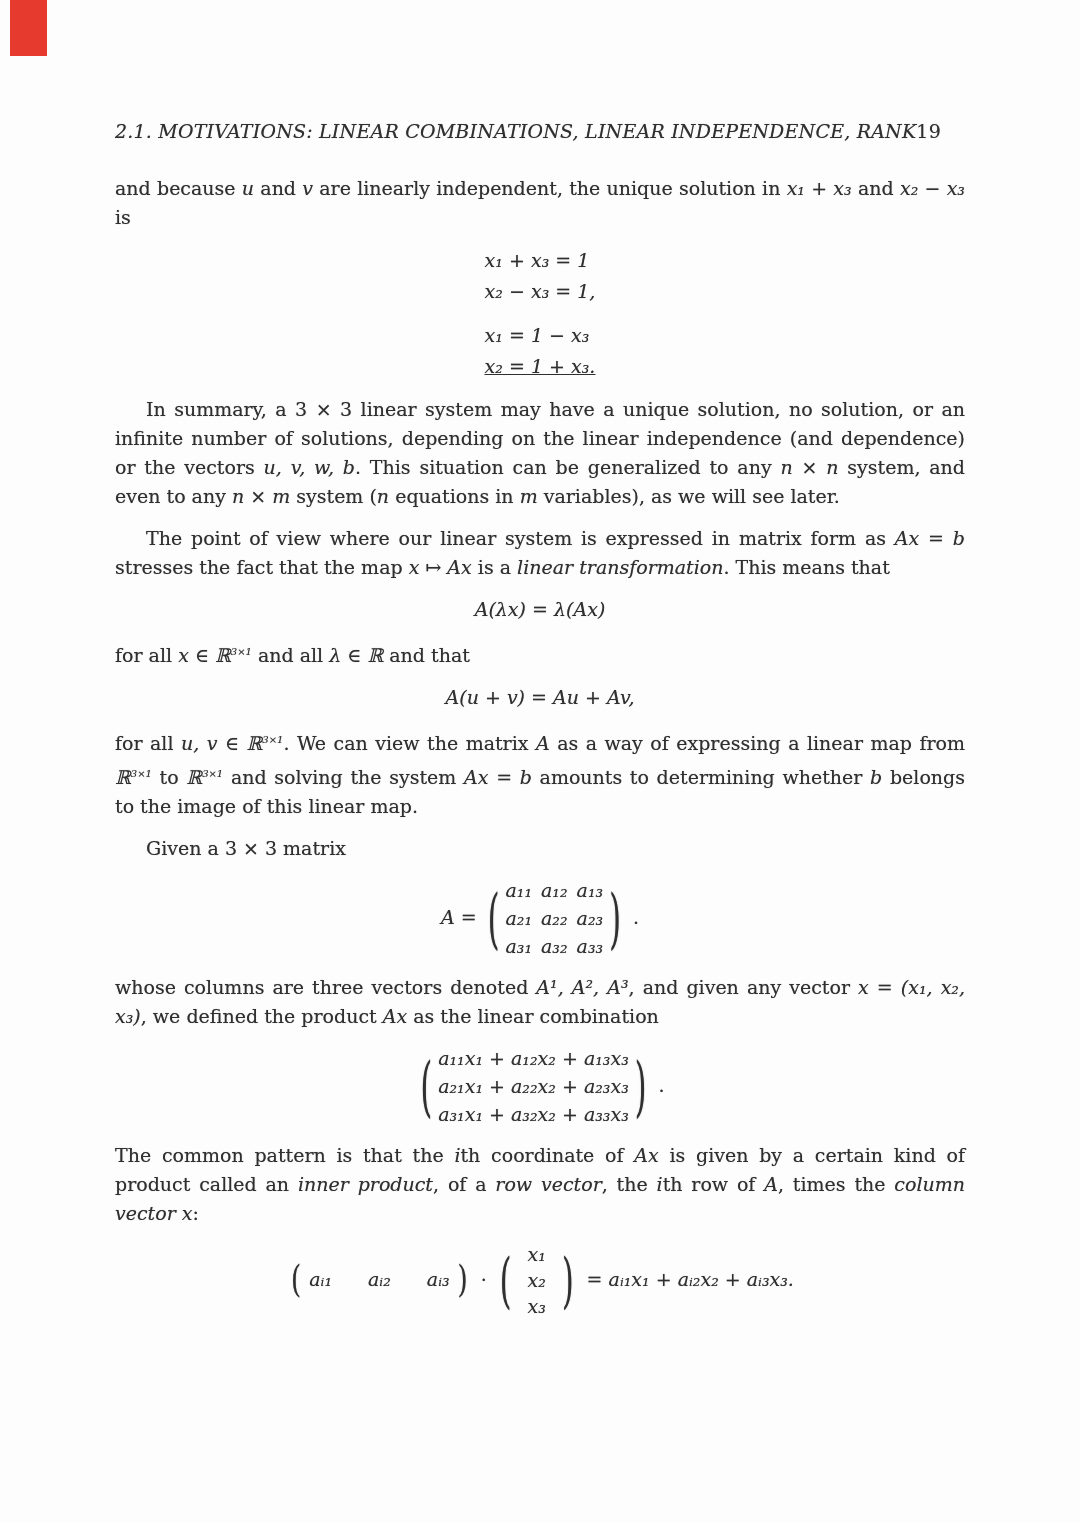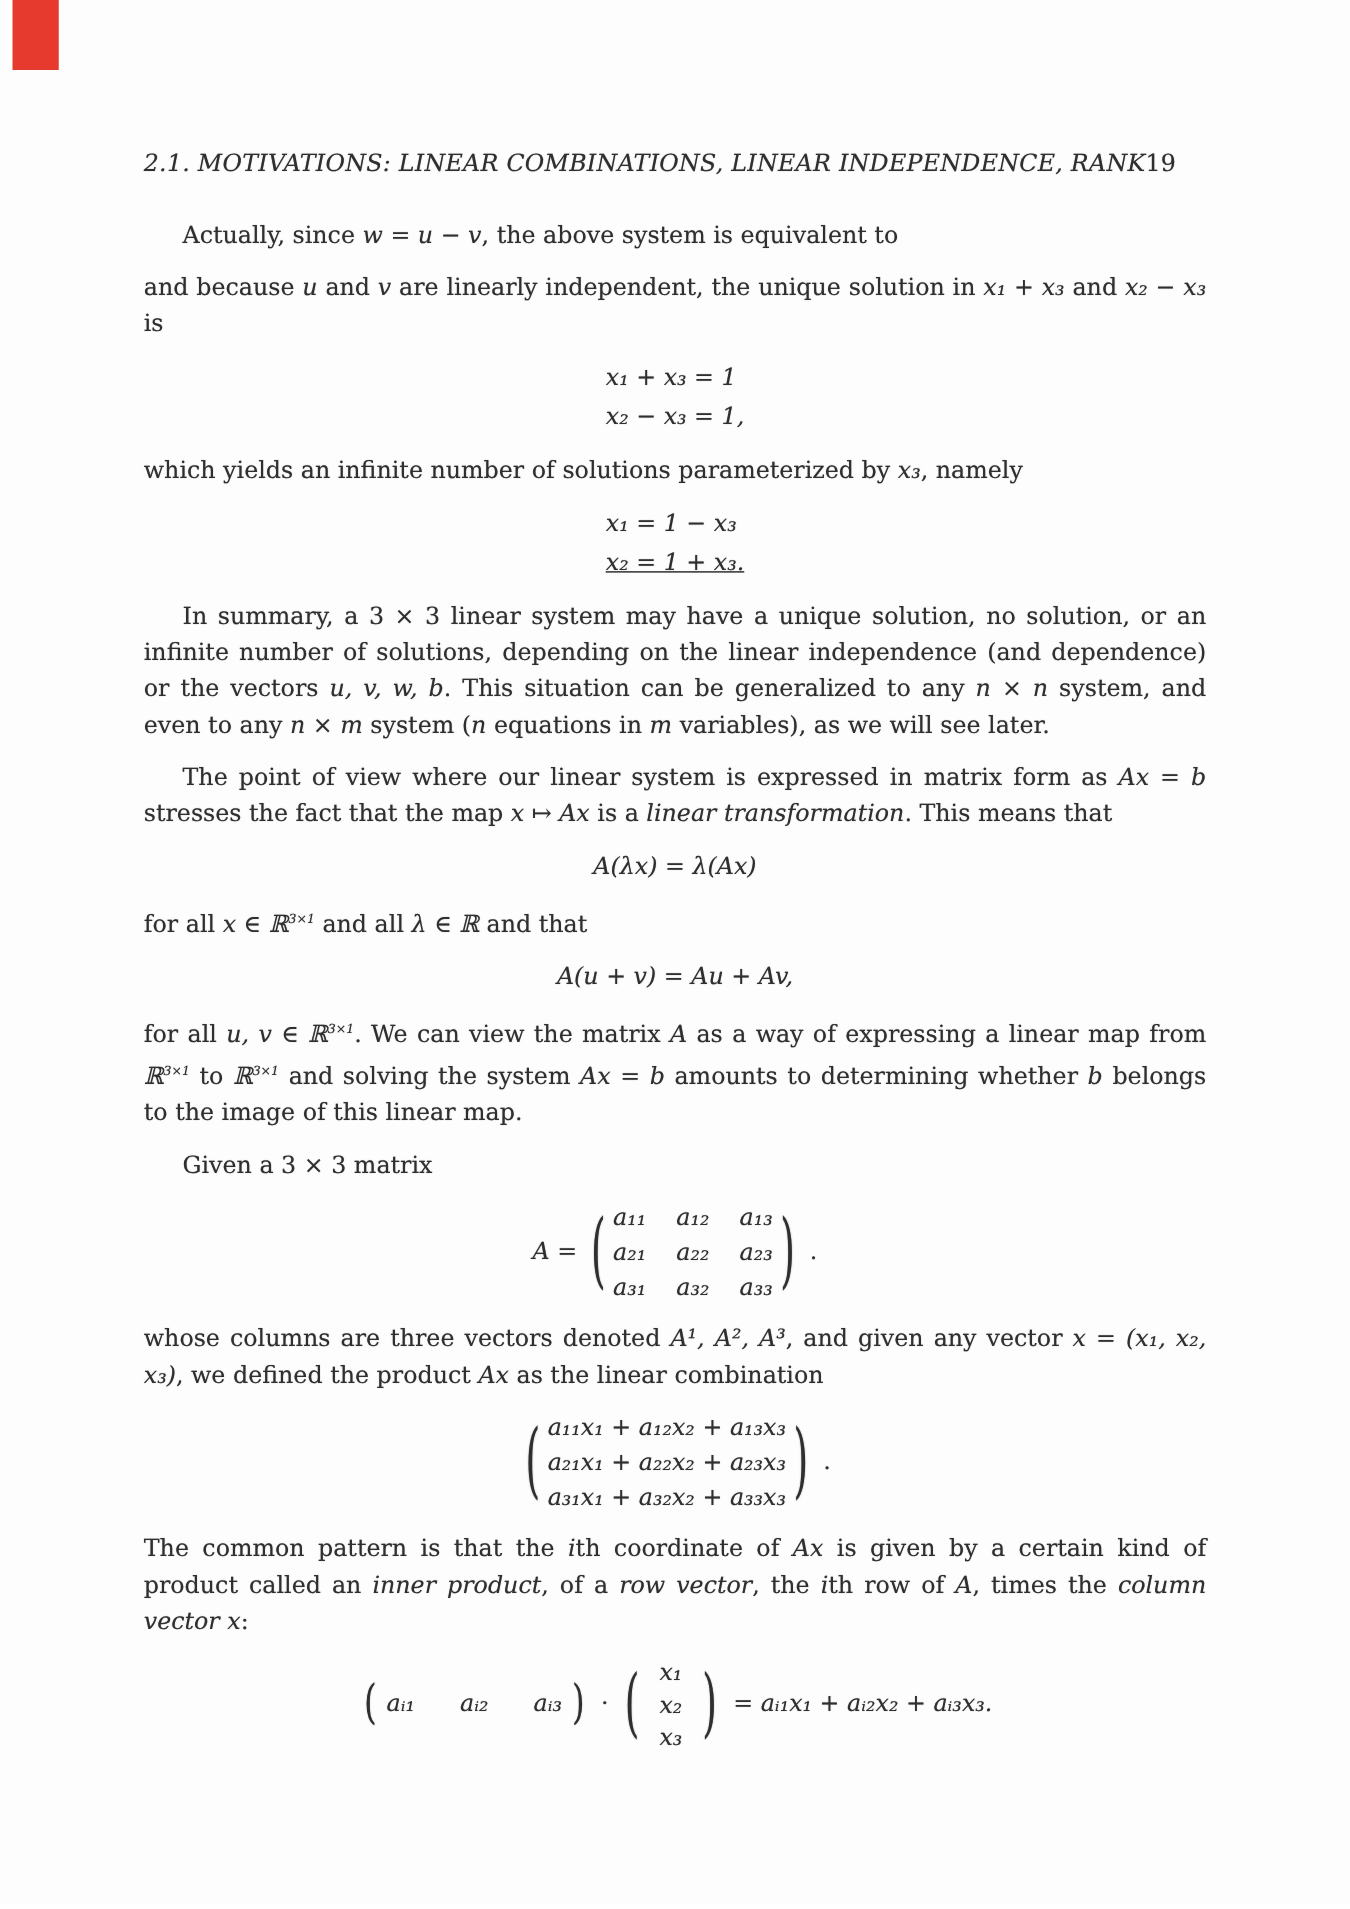--- a/index.html
+++ b/index.html
@@ -36,21 +36,21 @@
   sup.m{font-size:10px;font-style:italic;}
   .eq{
     display:flex;justify-content:center;align-items:center;
     font-size:19px;line-height:29px;
     margin:9px 0 13px 0;
     text-align:left;
   }
   .eqlines{display:inline-block;text-align:left;line-height:31px;}
   .mat{display:inline-flex;align-items:center;margin:0 5px;}
   .mtable{display:inline-flex;flex-direction:column;margin:0 6px;}
-  .mrow{display:flex;column-gap:24px;line-height:28px;}
+  .mrow{display:flex;column-gap:9px;line-height:28px;}
   .mrow-l{line-height:28px;}
   .paren{display:inline-block;font-style:normal;transform-origin:50% 50%;}
   .p-mat{font-size:30px;transform:scaleY(2.2);}
   .p-col{font-size:30px;transform:scaleY(2.0);}
   .p-row{font-size:26px;transform:scaleY(1.45);}
   .rowvec{display:inline-flex;column-gap:36px;margin:0 8px;}
   .colvec{display:inline-flex;flex-direction:column;margin:0 16px;}
   .colvec .m{line-height:26px;text-align:center;}
   .dot{margin:0 8px;}
   .trail{margin-left:7px;}
@@ -58,33 +58,31 @@
 </style>
 </head>
 <body>
 
 <div class="page">
   <div class="red-marker"></div>
   <div class="inner">
 
     <div class="running-head"><span class="hdr-title">2.1. MOTIVATIONS: LINEAR COMBINATIONS, LINEAR INDEPENDENCE, RANK</span><span class="hdr-page">19</span></div>
 
-    <p class="para indent"><span>Actually, since </span><span class="m">w = u − v</span><span>, the above system is equivalent to</span></p>
 
 
     <p class="para"><span>and because </span><span class="m">u</span><span> and </span><span class="m">v</span><span> are linearly independent, the unique solution in </span><span class="m">x₁ + x₃</span><span> and </span><span class="m">x₂ − x₃</span><span> is</span></p>
 
     <div class="eq">
       <span class="eqlines">
           <span class="m" style="display:block;">x₁ + x₃ = 1</span>
           <span class="m" style="display:block;">x₂ − x₃ = 1,</span>
         </span>
     </div>
 
-    <p class="para"><span>which yields an infinite number of solutions parameterized by </span><span class="m">x₃</span><span>, namely</span></p>
 
     <div class="eq">
       <span class="eqlines">
           <span class="m" style="display:block;">x₁ = 1 − x₃</span>
           <span class="m" style="display:block;text-decoration:underline;">x₂ = 1 + x₃.</span>
         </span>
     </div>
 
     <p class="para indent"><span>In summary, a 3 × 3 linear system may have a unique solution, no solution, or an infinite number of solutions, depending on the linear independence (and dependence) or the vectors </span><span class="m">u, v, w, b</span><span>. This situation can be generalized to any </span><span class="m">n × n</span><span> system, and even to any </span><span class="m">n × m</span><span> system (</span><span class="m">n</span><span> equations in </span><span class="m">m</span><span> variables), as we will see later.</span></p>
 

